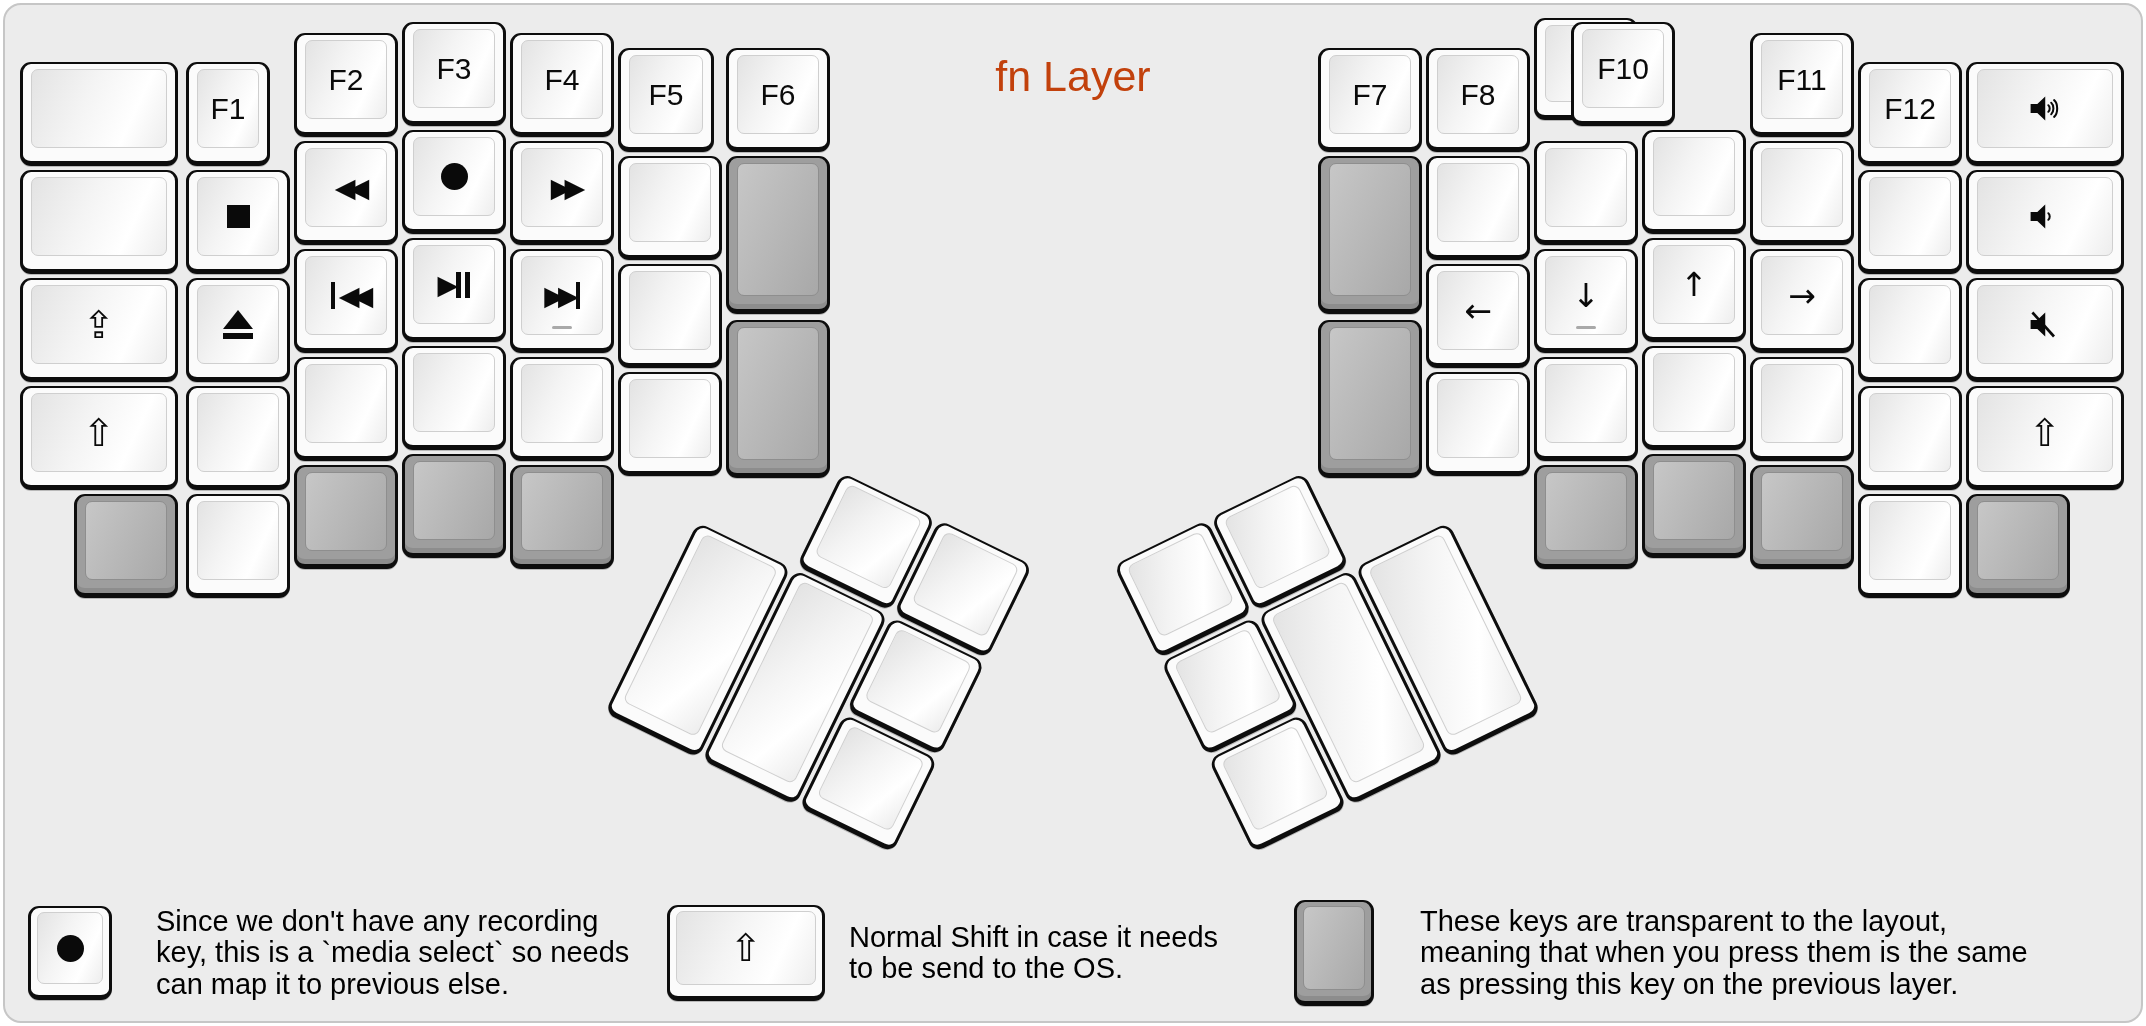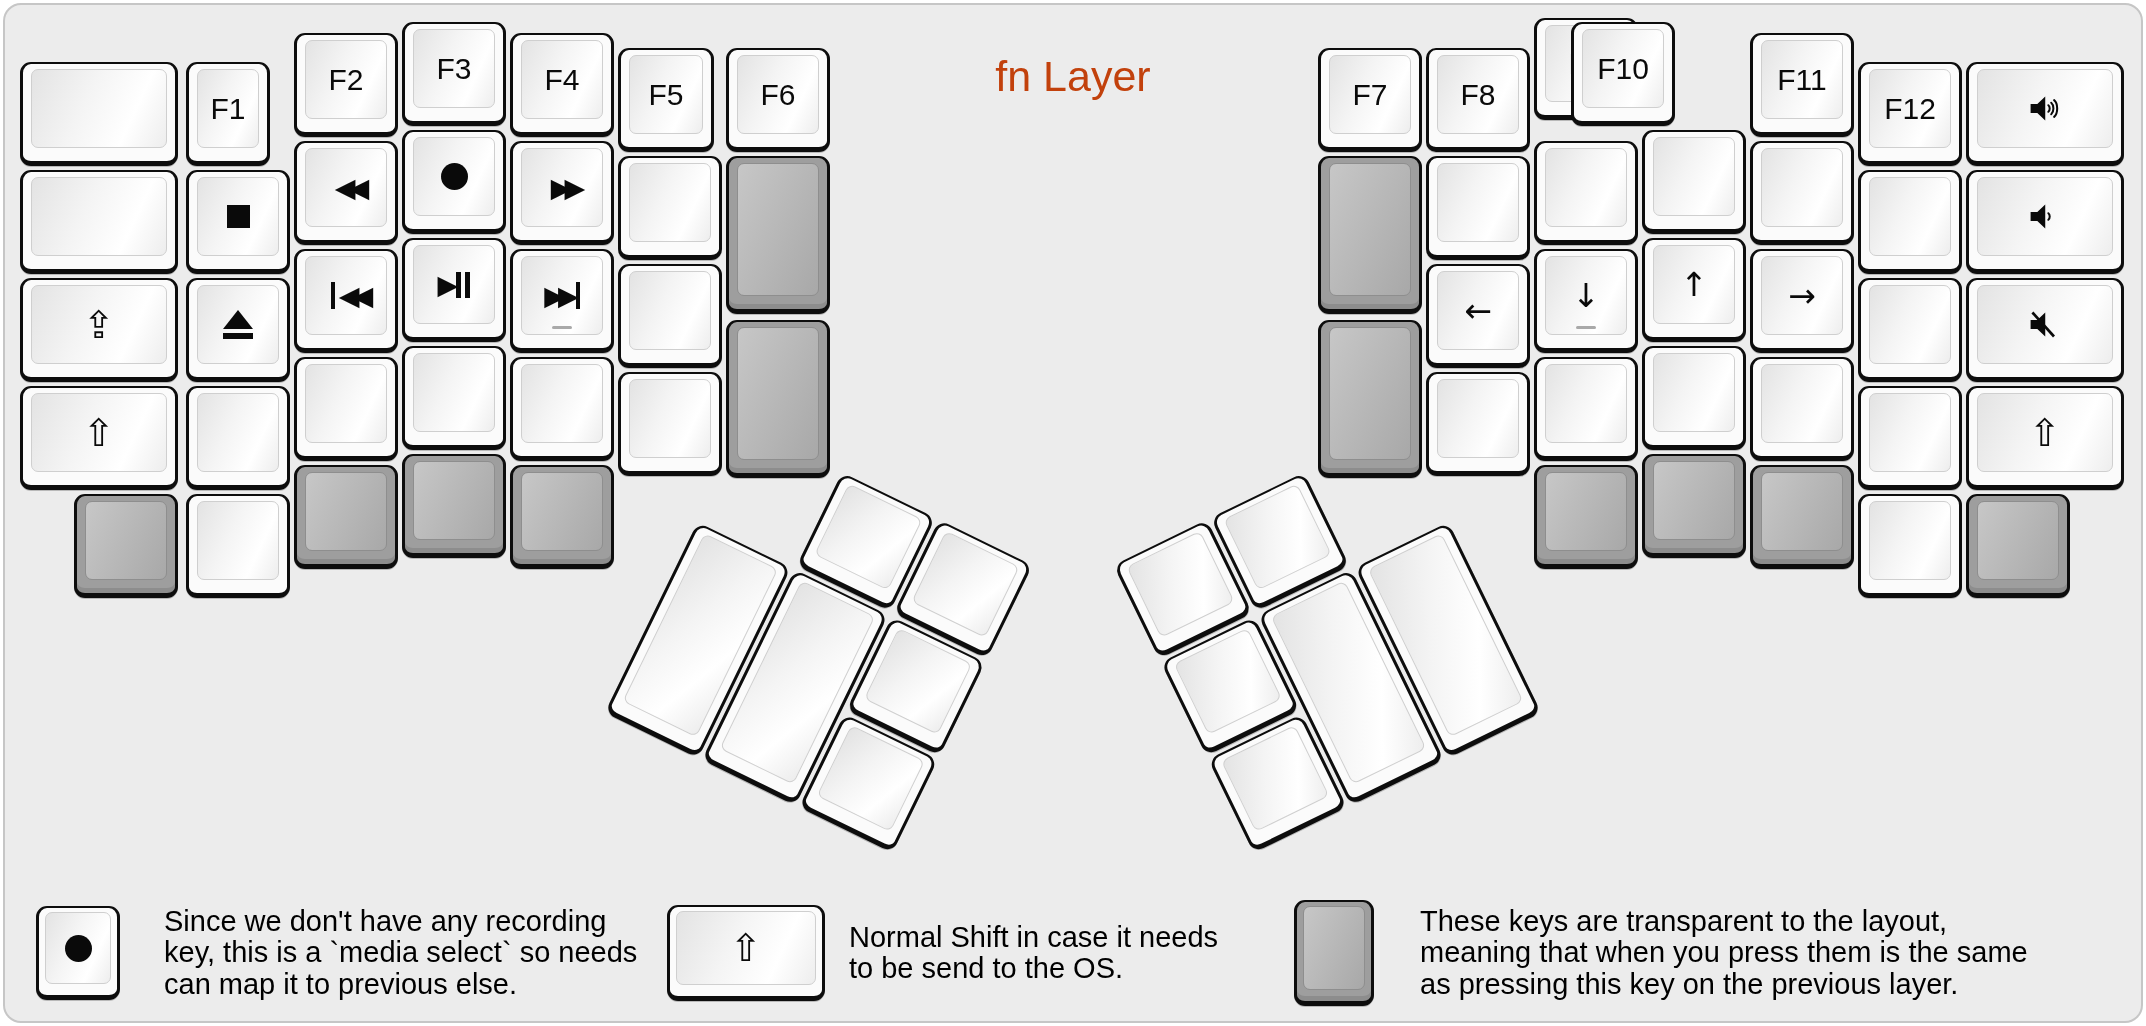--- a/index.html
+++ b/index.html
@@ -41,21 +41,21 @@
 
   
   .thumb{position:absolute;width:324px;height:324px;}
   #thumb-left{left:745px;top:425px;transform:rotate(26deg);transform-origin:0 0;}
   #thumb-right{left:1077px;top:425px;transform:rotate(-26deg);transform-origin:100% 0;}
 
   
   .legend-item{position:absolute;top:893px;height:120px;display:flex;align-items:center;}
   .legend-item .key{position:relative;flex:none;}
   .legend-item .cap{left:6px;right:6px;top:4px;bottom:11px;}
-  #legend-item-0{left:36px;}
+  #legend-item-0{left:28px;}
   #legend-item-1{left:667px;}
   #legend-item-2{left:1294px;}
   .legend-text{color:#000;font-size:29px;line-height:31.5px;}
   #legend-item-0 .legend-text{margin-left:44px;}
   #legend-item-1 .legend-text{margin-left:24px;}
   #legend-item-2 .legend-text{margin-left:46px;}
 </style>
 </head>
 <body>
 
@@ -223,21 +223,21 @@
         <div class="cap">
           <span class="klabel">F7</span>
         </div>
       </div>
       <div class="key gray" style="left: 1318px; top: 156px; width: 104px; height: 158px;">
         <div class="cap"></div>
       </div>
       <div class="key gray" style="left: 1318px; top: 320px; width: 104px; height: 158px;">
         <div class="cap"></div>
       </div>
-      <div class="key" style="left: 1426px; top: 48px; width: 104px; height: 104px; border-radius: 10px;">
+      <div class="key" style="left: 1426px; top: 48px; width: 104px; height: 104px;">
         <div class="cap">
           <span class="klabel">F8</span>
         </div>
       </div>
       <div class="key" style="left: 1426px; top: 156px; width: 104px; height: 104px;">
         <div class="cap"></div>
       </div>
       <div class="key" style="left: 1426px; top: 264px; width: 104px; height: 104px;">
         <div class="cap">
           <span class="icon">

